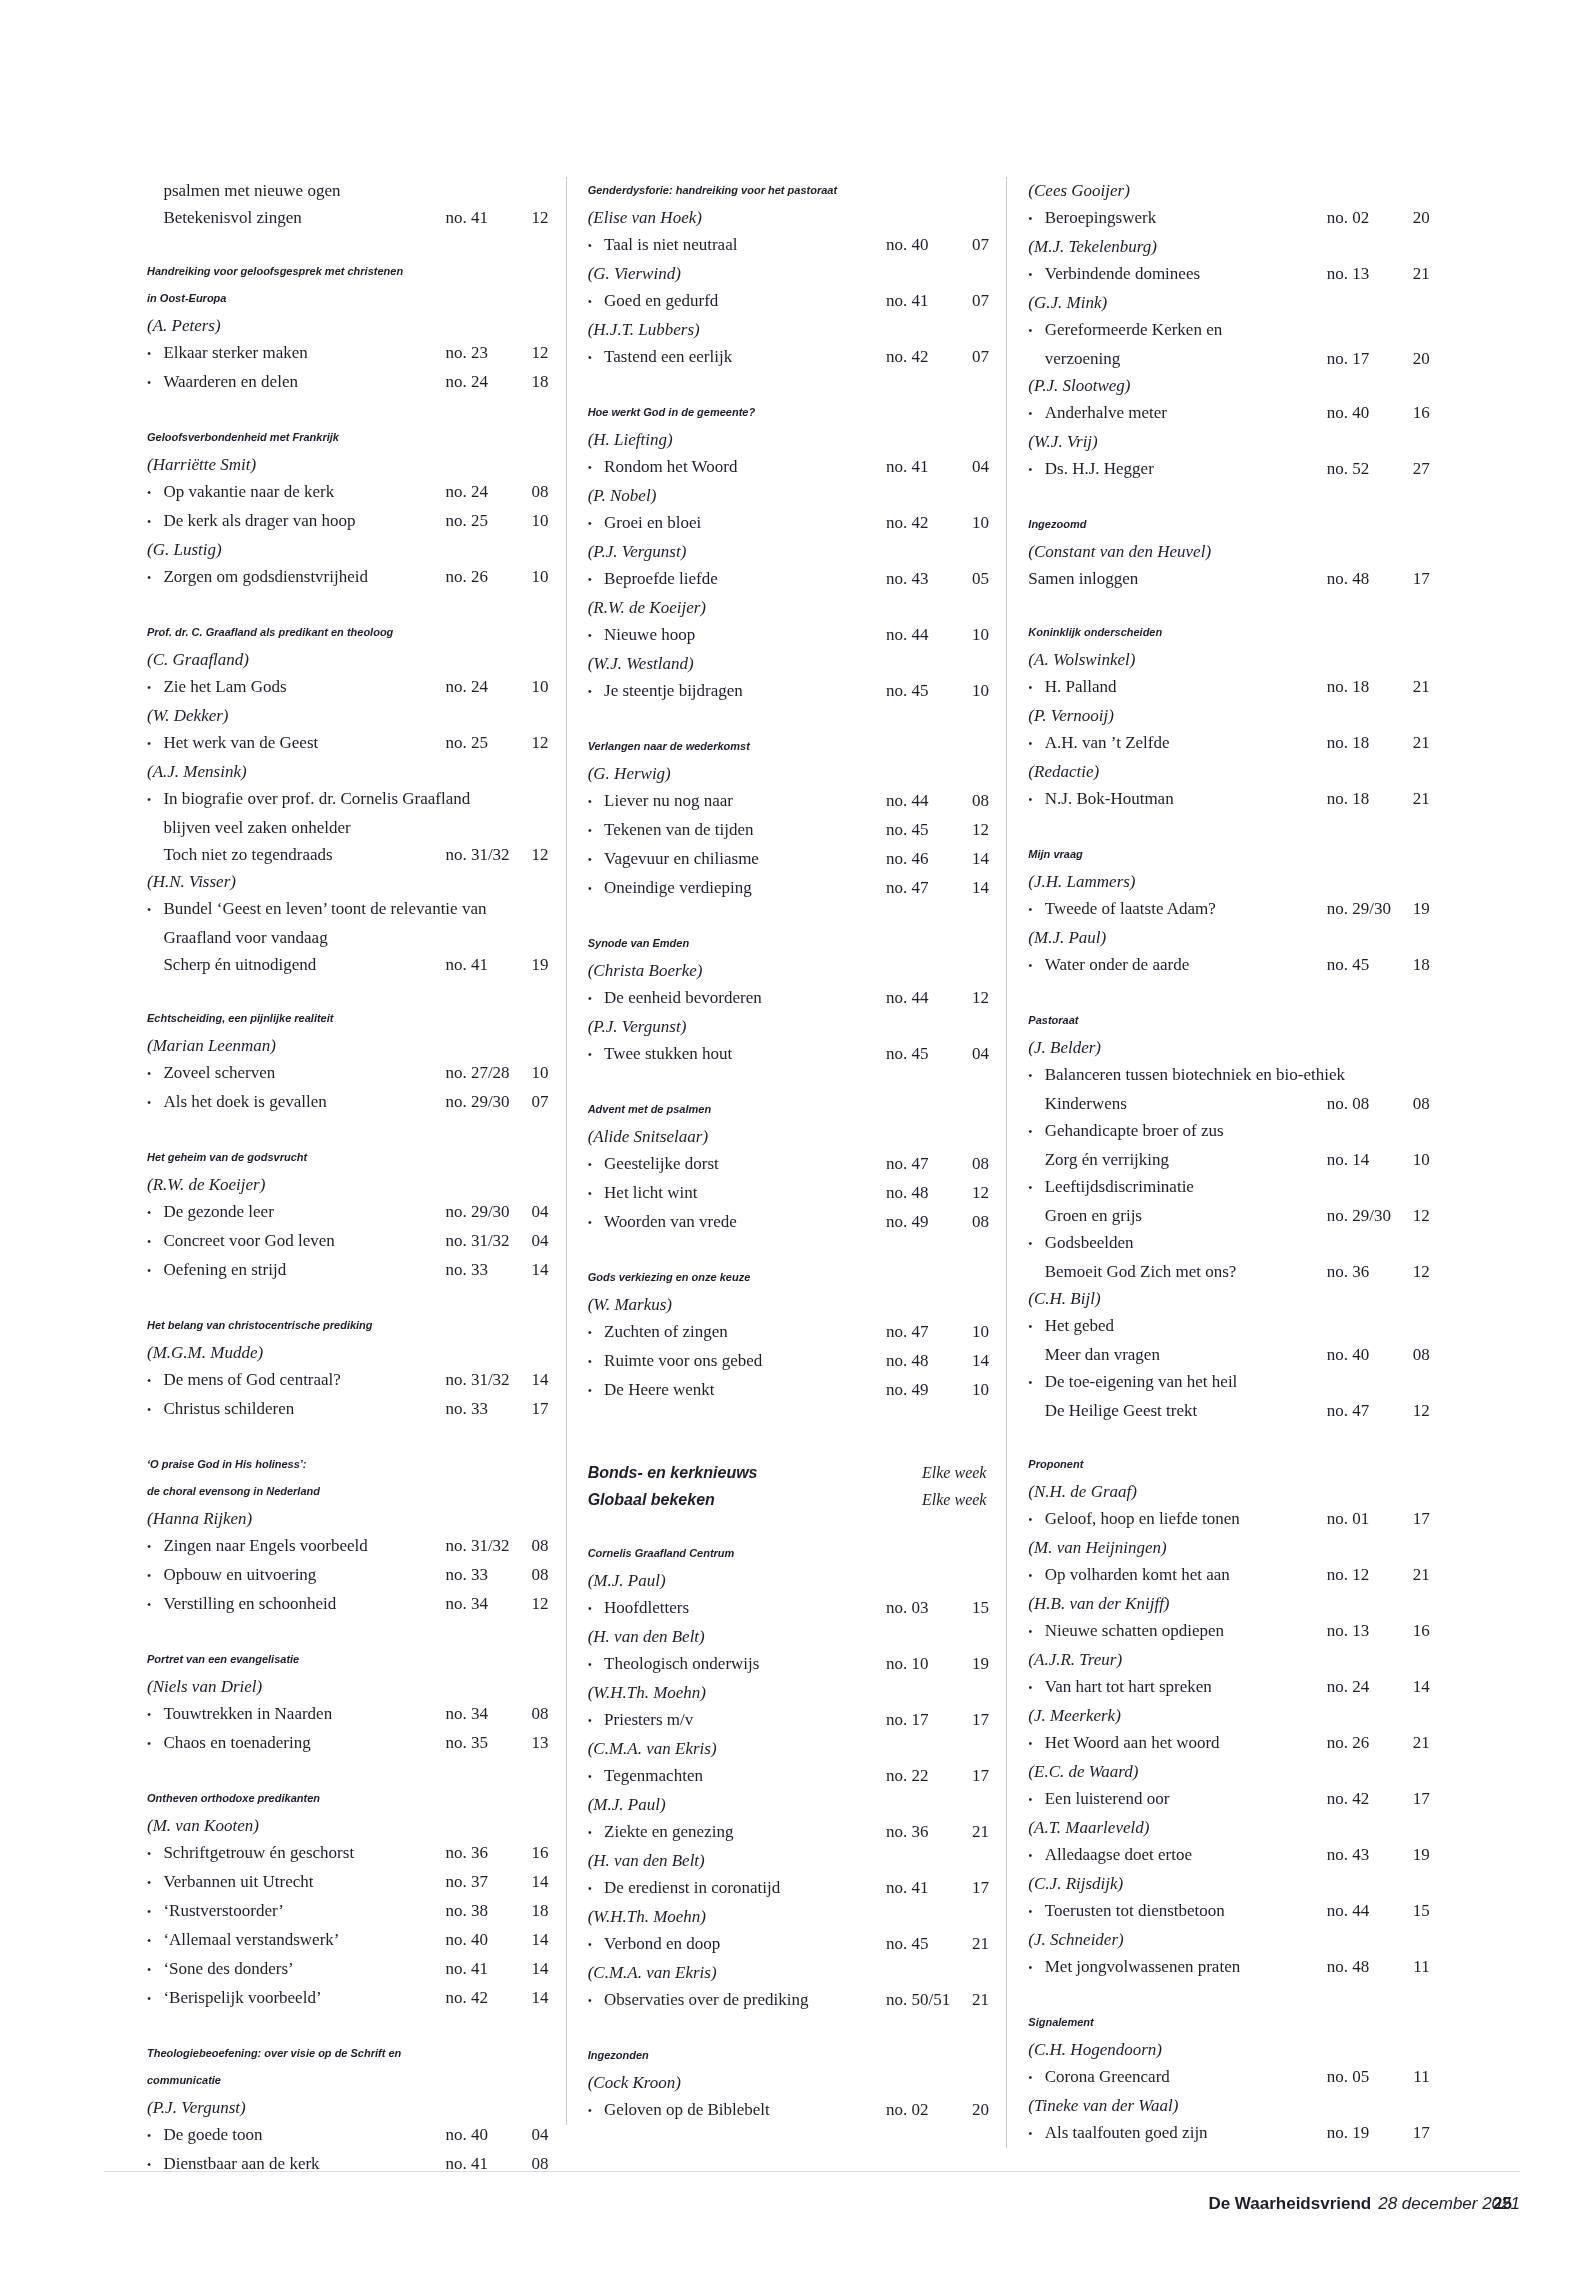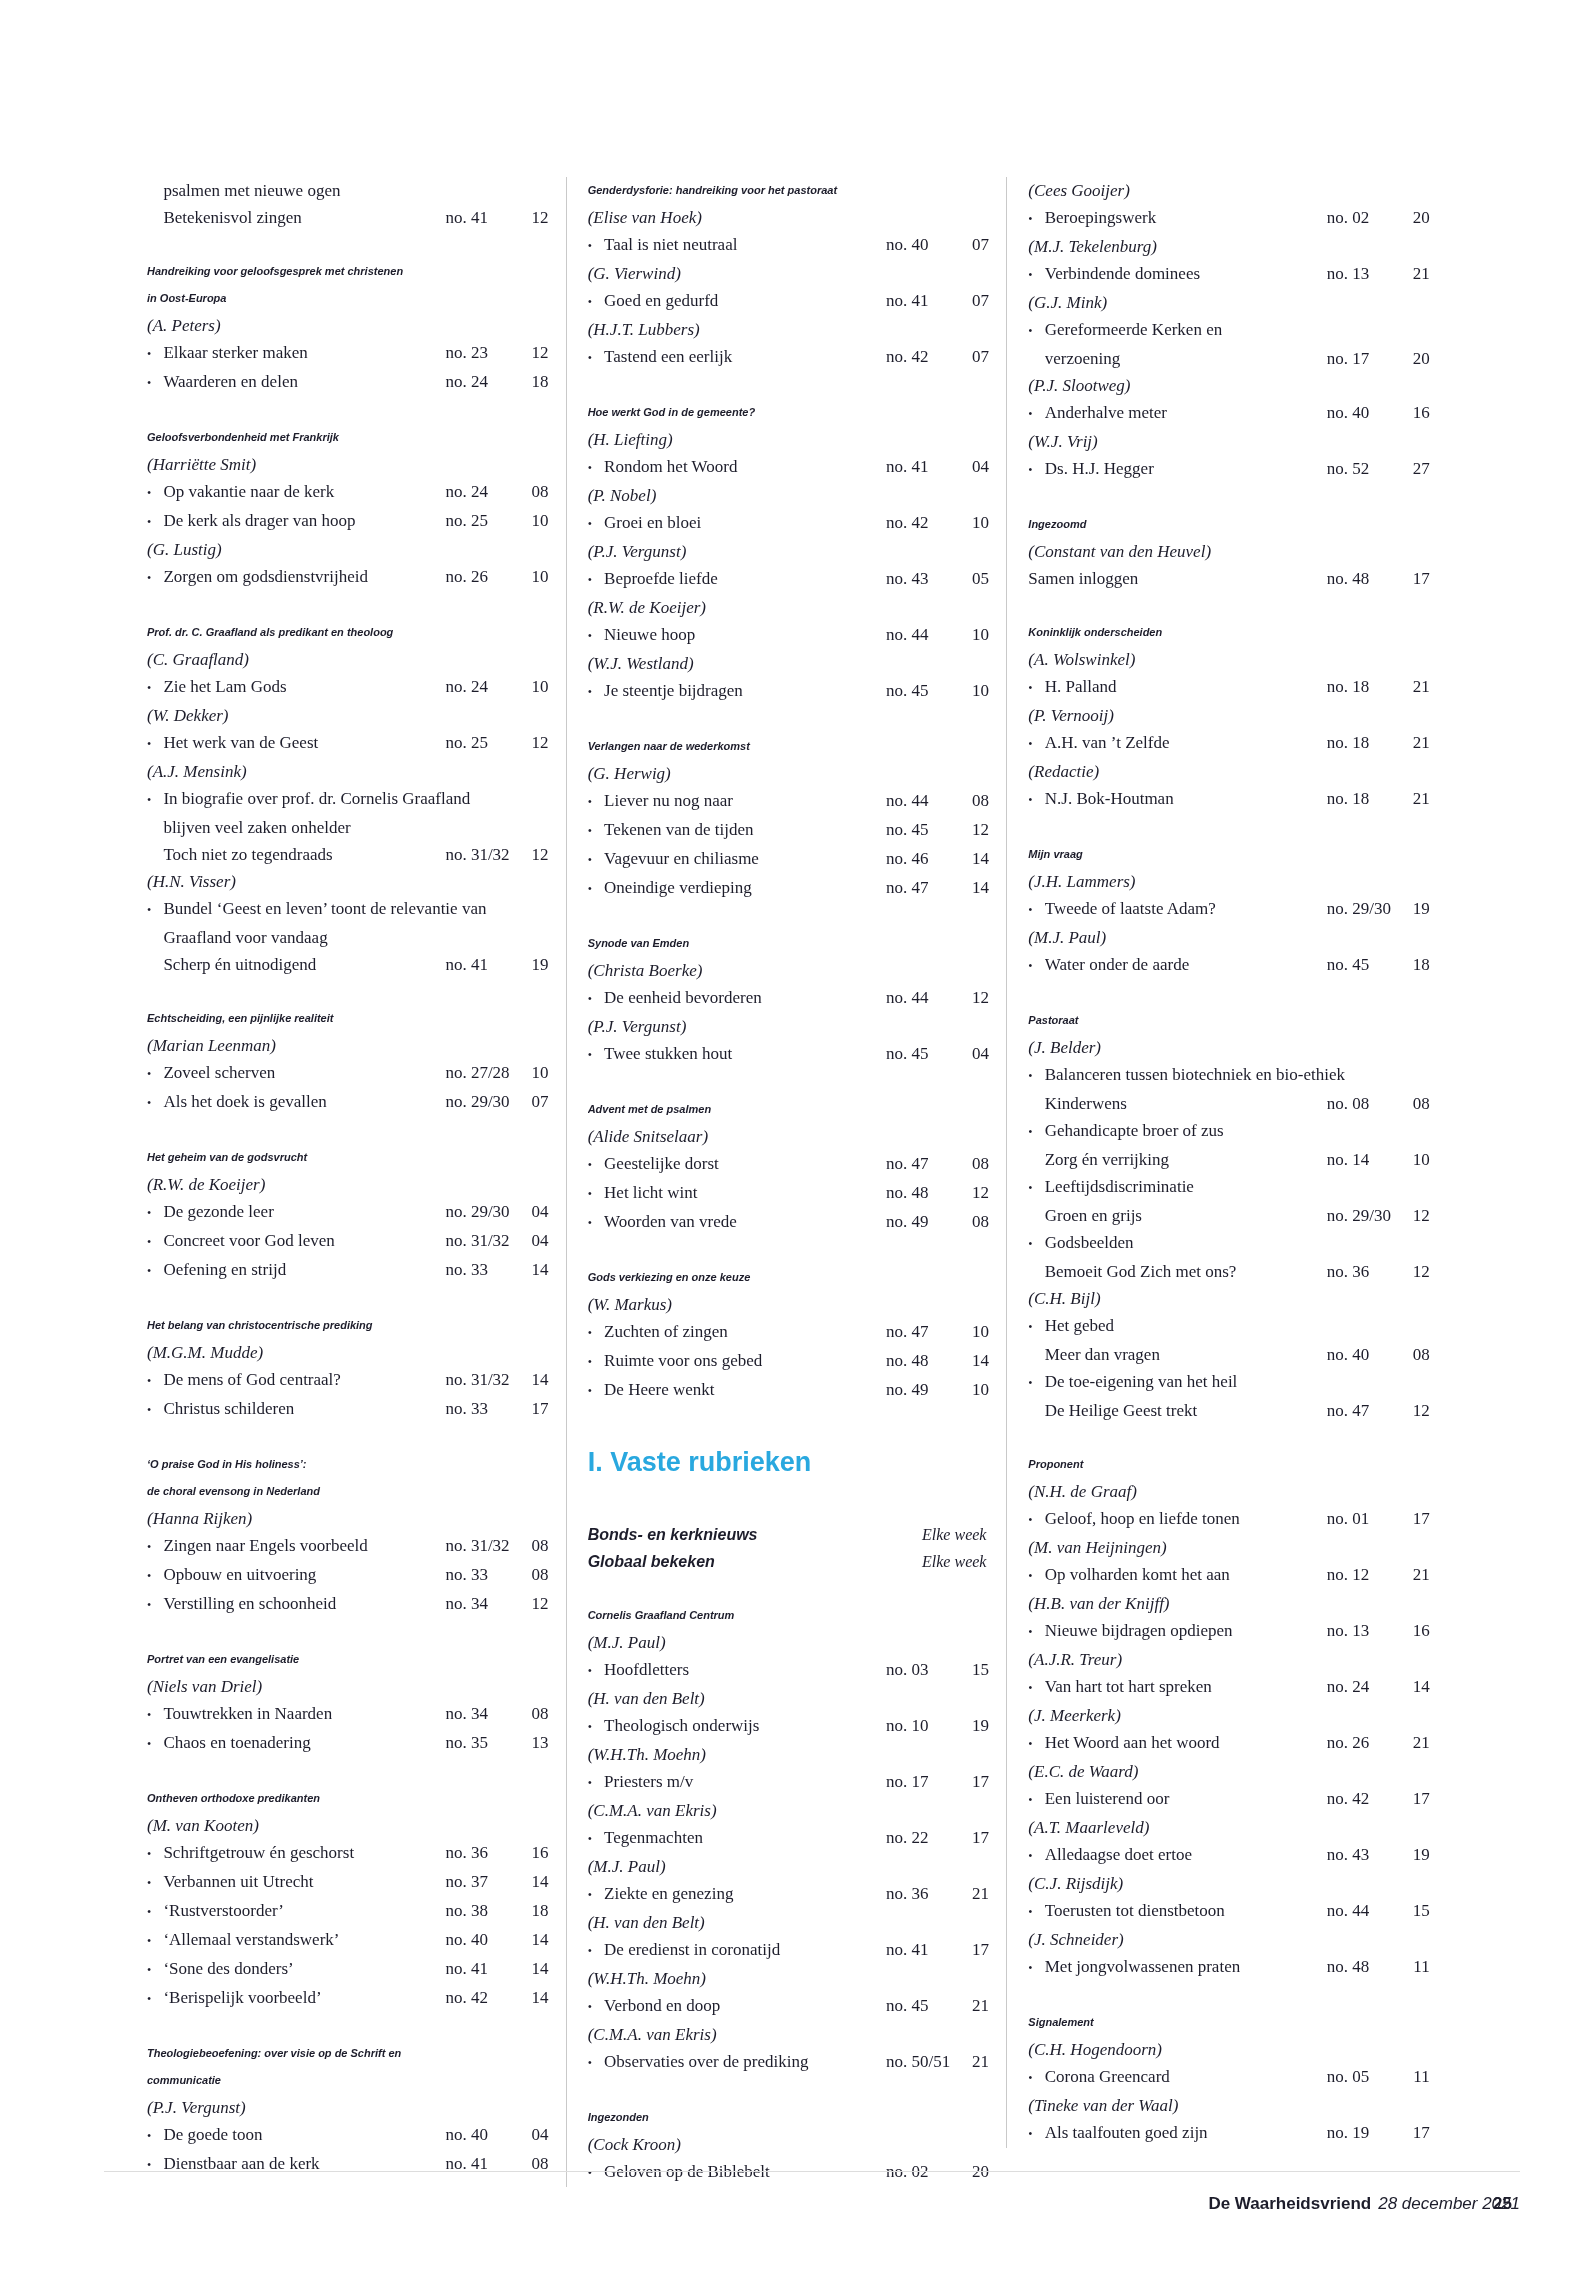--- a/index.html
+++ b/index.html
@@ -544,23 +544,20 @@
           <span class="no">no. 48</span>
           <span class="pg">14</span>
         </div>
         <div class="line e">
           <span class="bullet">•</span>
           <span class="txt">De Heere wenkt</span>
           <span class="no">no. 49</span>
           <span class="pg">10</span>
         </div>
         <div class="line g"></div>
-        <div class="line rub">
-          <span class="txt">I. Vaste rubrieken</span>
-        </div>
         <div class="line g"></div>
         <div class="line w">
           <span class="txt">Bonds- en kerknieuws</span>
           <span class="no">Elke week</span>
         </div>
         <div class="line w">
           <span class="txt">Globaal bekeken</span>
           <span class="no">Elke week</span>
         </div>
         <div class="line g"></div>
@@ -858,21 +855,21 @@
           <span class="bullet">•</span>
           <span class="txt">Op volharden komt het aan</span>
           <span class="no">no. 12</span>
           <span class="pg">21</span>
         </div>
         <div class="line a">
           <span class="txt">(H.B. van der Knijff)</span>
         </div>
         <div class="line e">
           <span class="bullet">•</span>
-          <span class="txt">Nieuwe bijdragen opdiepen</span>
+          <span class="txt">Nieuwe schatten opdiepen</span>
           <span class="no">no. 13</span>
           <span class="pg">16</span>
         </div>
         <div class="line a">
           <span class="txt">(A.J.R. Treur)</span>
         </div>
         <div class="line e">
           <span class="bullet">•</span>
           <span class="txt">Van hart tot hart spreken</span>
           <span class="no">no. 24</span>

